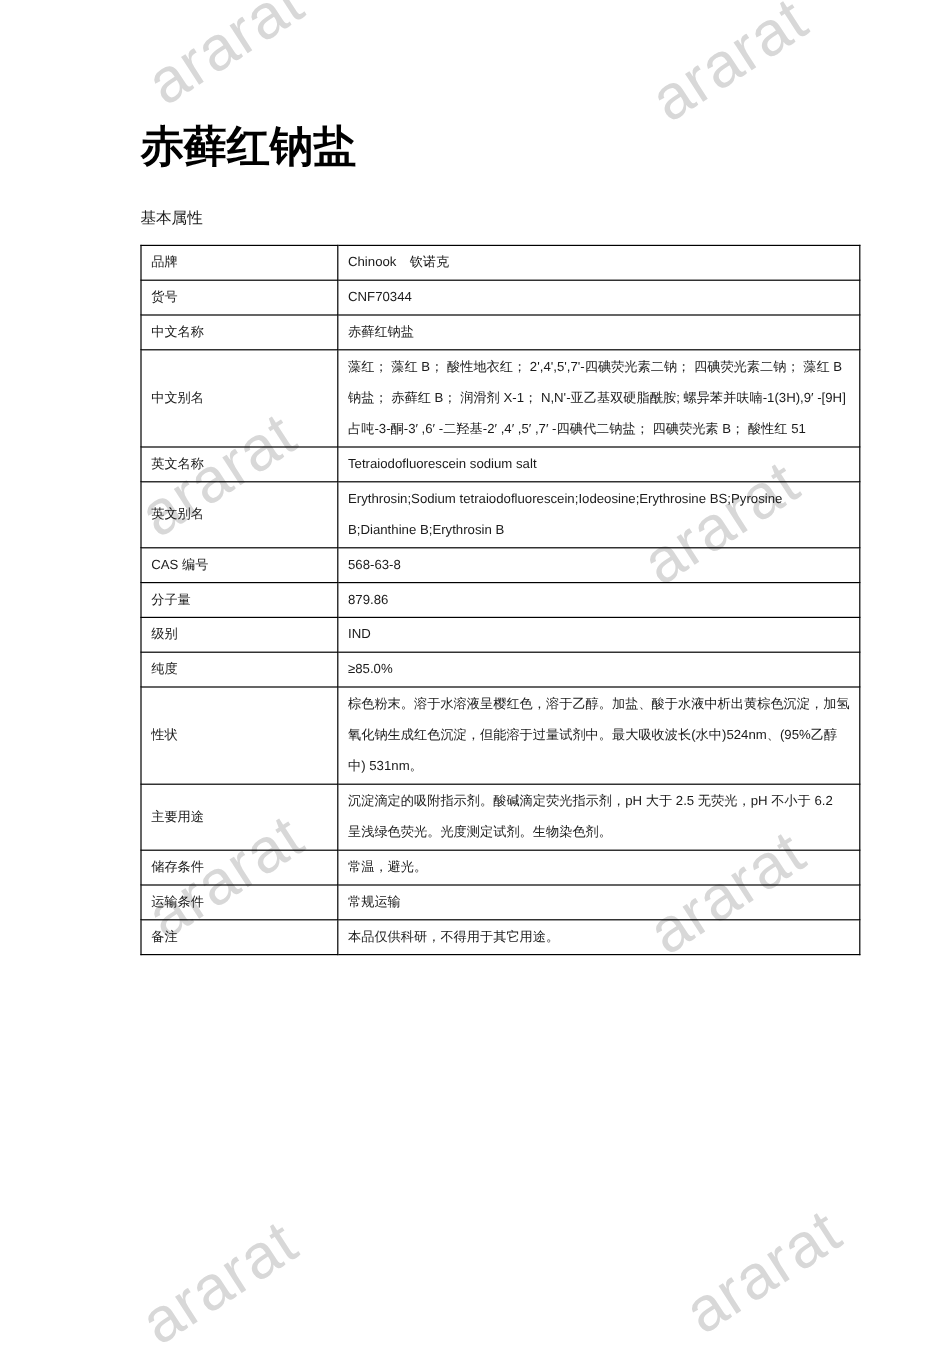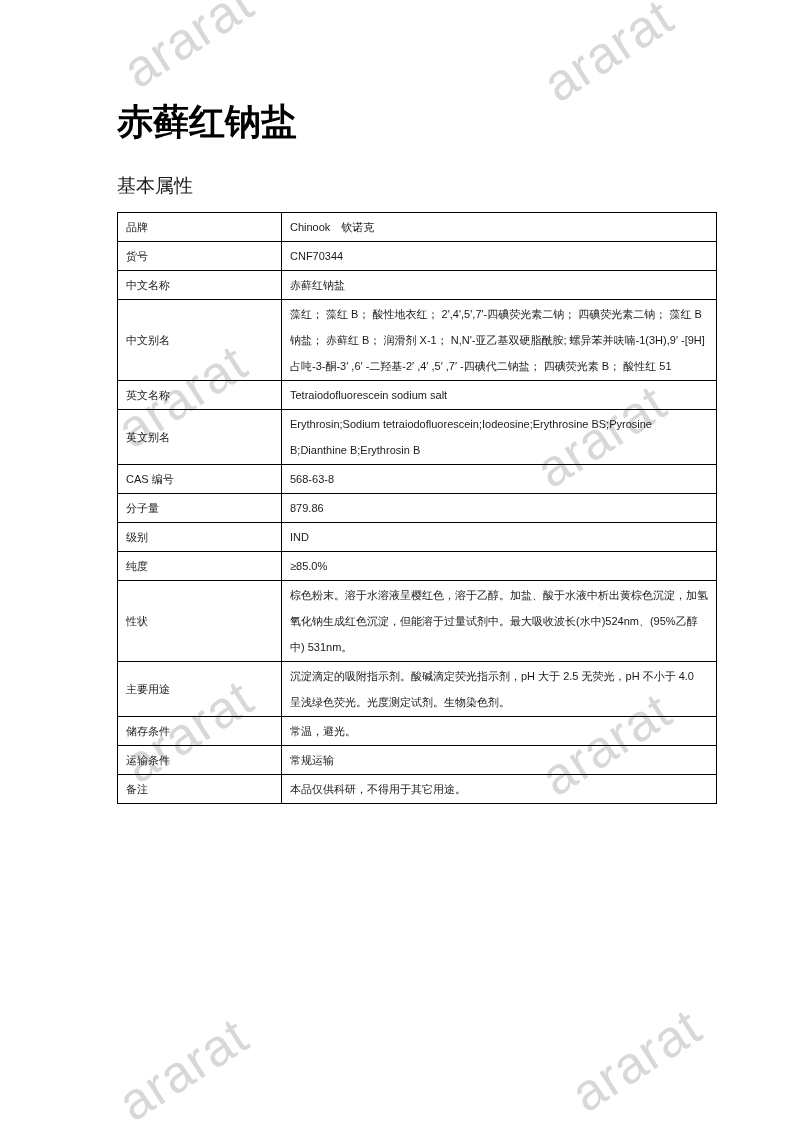--- a/index.html
+++ b/index.html
@@ -51,21 +51,21 @@
   }
   .doc-title {
     margin: 99px 0 0 0;
     font-size: 36px;
     font-weight: 700;
     line-height: 1.25;
     color: #000000;
   }
   .section-heading {
     margin-top: 29px;
-    font-size: 19px;
+    font-size: 13px;
     font-weight: 400;
     color: #1a1a1a;
   }
   table.props {
     margin-top: 13px;
     width: 565px;
     border-collapse: collapse;
     table-layout: fixed;
     background: transparent;
   }
@@ -144,21 +144,21 @@
         <tr>
           <td class="cell-label">纯度</td>
           <td class="cell-value">≥85.0%</td>
         </tr>
         <tr>
           <td class="cell-label">性状</td>
           <td class="cell-value">棕色粉末。溶于水溶液呈樱红色，溶于乙醇。加盐、酸于水液中析出黄棕色沉淀，加氢氧化钠生成红色沉淀，但能溶于过量试剂中。最大吸收波长(水中)524nm、(95%乙醇中) 531nm。</td>
         </tr>
         <tr>
           <td class="cell-label">主要用途</td>
-          <td class="cell-value">沉淀滴定的吸附指示剂。酸碱滴定荧光指示剂，pH 大于 2.5 无荧光，pH 不小于 4.0 呈浅绿色荧光。光度测定试剂。生物染色剂。</td>
+          <td class="cell-value">沉淀滴定的吸附指示剂。酸碱滴定荧光指示剂，pH 大于 2.5 无荧光，pH 不小于 6.2 呈浅绿色荧光。光度测定试剂。生物染色剂。</td>
         </tr>
         <tr>
           <td class="cell-label">储存条件</td>
           <td class="cell-value">常温，避光。</td>
         </tr>
         <tr>
           <td class="cell-label">运输条件</td>
           <td class="cell-value">常规运输</td>
         </tr>
         <tr>

